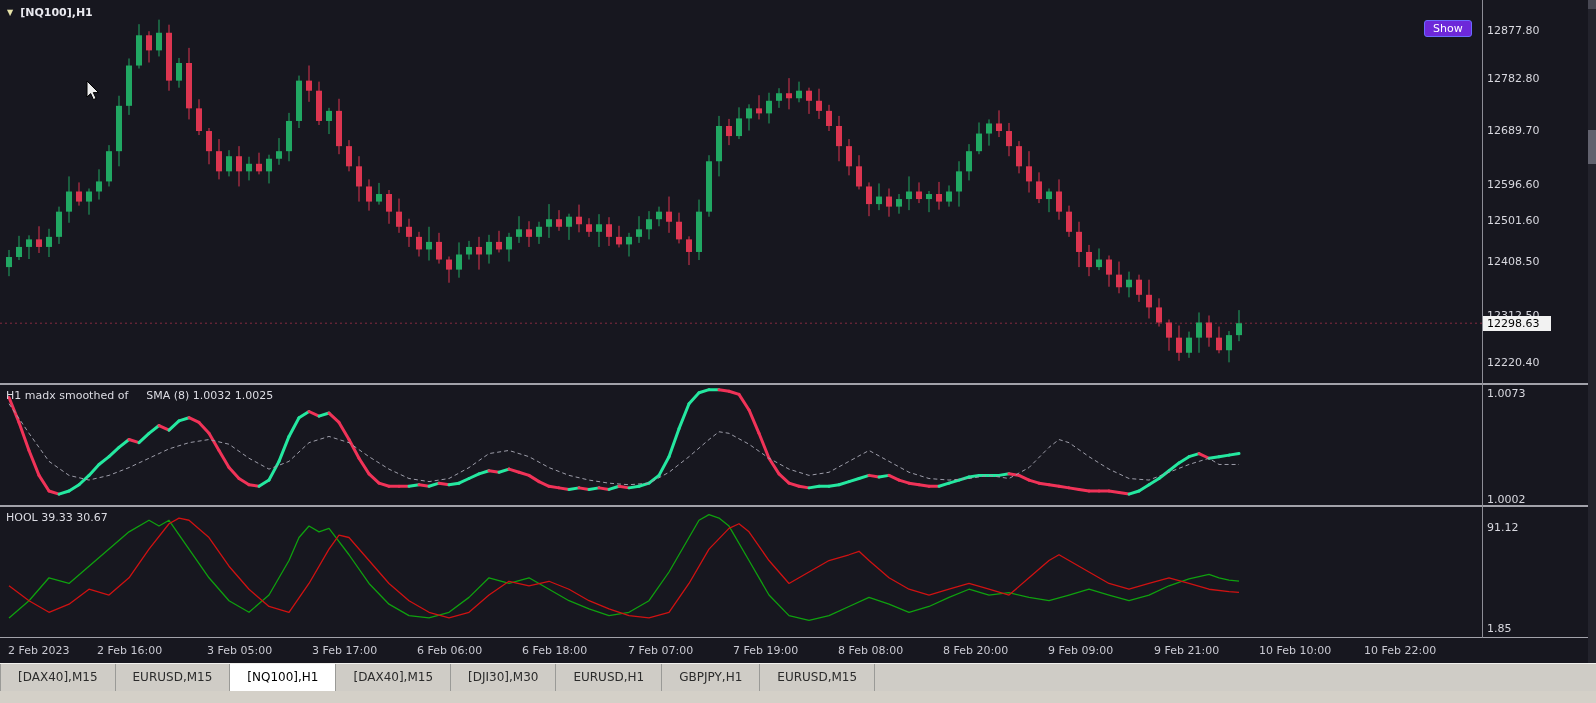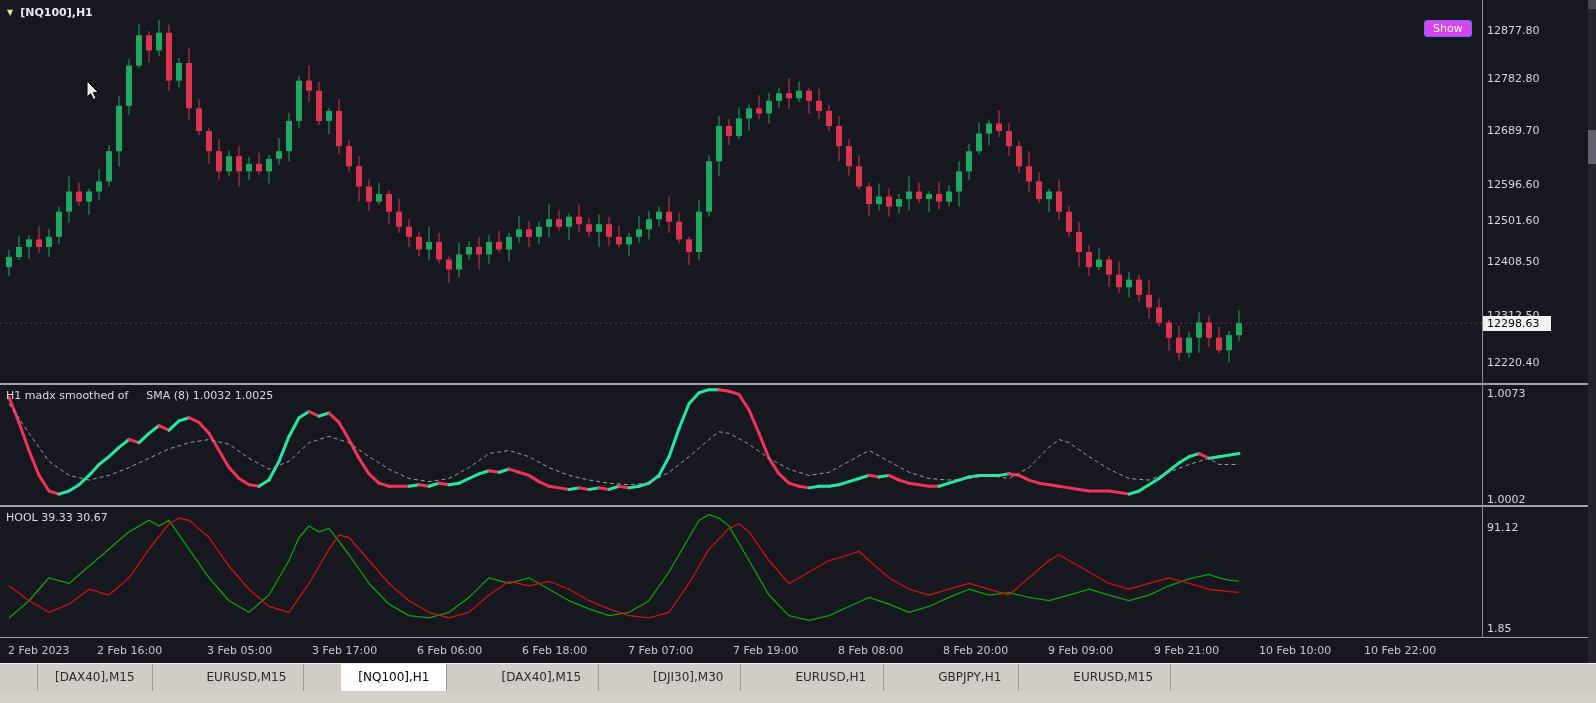--- a/index.html
+++ b/index.html
@@ -6,35 +6,35 @@
   #screen{position:relative;width:1596px;height:703px;background:#17171f;overflow:hidden;
           font-family:"DejaVu Sans",sans-serif;-webkit-font-smoothing:antialiased;}
   .pane{position:absolute;left:0;}
   .pane svg{display:block;}
   .hsep{position:absolute;left:0;width:1588px;height:2px;background:#a2a2aa;}
   .vsep{position:absolute;left:1482px;top:0;width:1px;height:638px;background:#8d8d96;}
   .main-header{position:absolute;left:7px;top:6px;color:#e9e9ef;font-size:11px;font-weight:bold;
                display:flex;align-items:center;gap:7px;}
   .tri{color:#e6e2a8;font-size:8px;line-height:1;}
   .ind-header{position:absolute;left:6px;color:#dcdce3;font-size:11px;display:flex;gap:18px;}
-  #show-btn{position:absolute;left:1424px;top:20px;background:#d946ef;color:#fff;border:1px solid #6a6aff;
+  #show-btn{position:absolute;left:1424px;top:20px;background:#6d28d9;color:#fff;border:1px solid #6a6aff;
             border-radius:3px;font-size:11px;font-family:"DejaVu Sans",sans-serif;padding:1px 8px;cursor:default;}
   #price-axis-col{position:absolute;left:1483px;top:0;width:105px;height:663px;}
   .axis-label{position:absolute;left:4px;color:#d8d8df;font-size:11px;white-space:nowrap;}
   #last-price-label{position:absolute;left:0px;width:64px;height:15px;background:#f2f2f2;color:#000;
                     font-size:11px;line-height:15px;padding-left:4px;z-index:5;}
   #time-axis{position:absolute;left:0;top:638px;width:1482px;height:25px;}
   .time-label{position:absolute;top:6px;color:#c9c9d2;font-size:11px;white-space:nowrap;}
   #scrollbar{position:absolute;left:1588px;top:0;width:8px;height:663px;background:#23232c;}
   #scroll-cap{position:absolute;left:0;top:0;width:8px;height:9px;background:#484853;}
   #scroll-thumb{position:absolute;left:0;top:130px;width:8px;height:34px;background:#62626e;}
   #tab-bar{position:absolute;left:0;top:663px;width:1596px;height:28px;background:#cfccc6;
            border-top:1px solid #f2f1ee;display:flex;align-items:stretch;}
   .tab{font-size:12px;color:#2b2b2b;line-height:27px;padding:0 17px;border-right:1px solid #9a9a97;
-       background:#cfccc6;white-space:nowrap;cursor:default;margin-left:37px;}
+       background:#cfccc6;white-space:nowrap;cursor:default;}
   .tab:first-child{border-left:1px solid #9a9a97;}
   .tab.active{background:#ffffff;color:#000;}
   #bottom-strip{position:absolute;left:0;top:691px;width:1596px;height:12px;background:#d4d0c8;}
   #cursor{position:absolute;left:86px;top:80px;z-index:9;}
 </style>
 </head>
 <body>
 
 <div id="screen">
 

